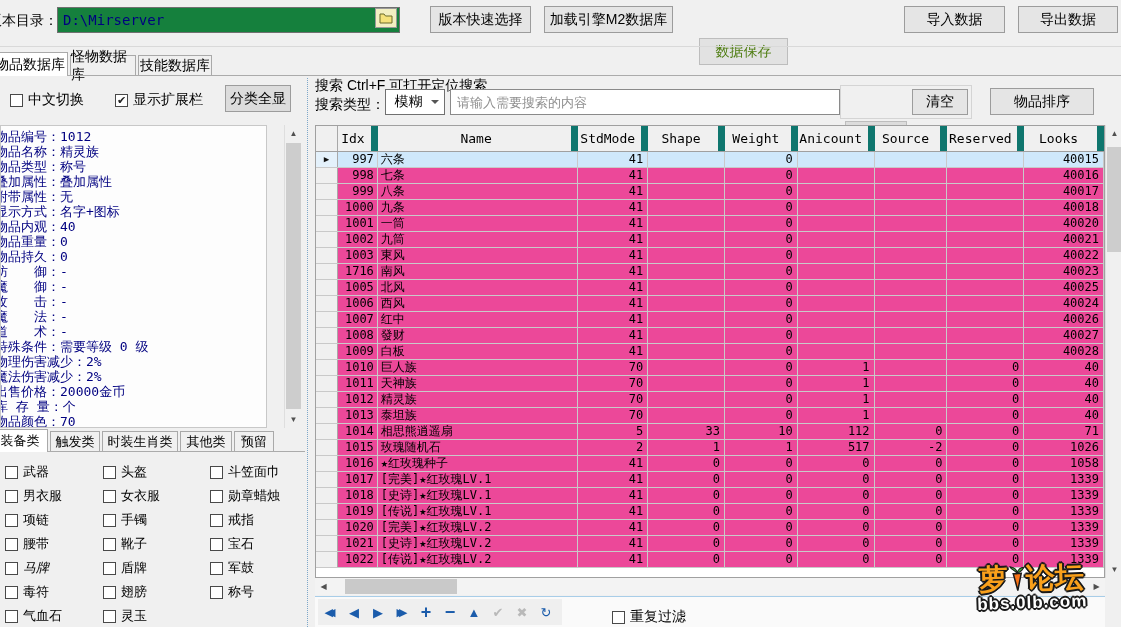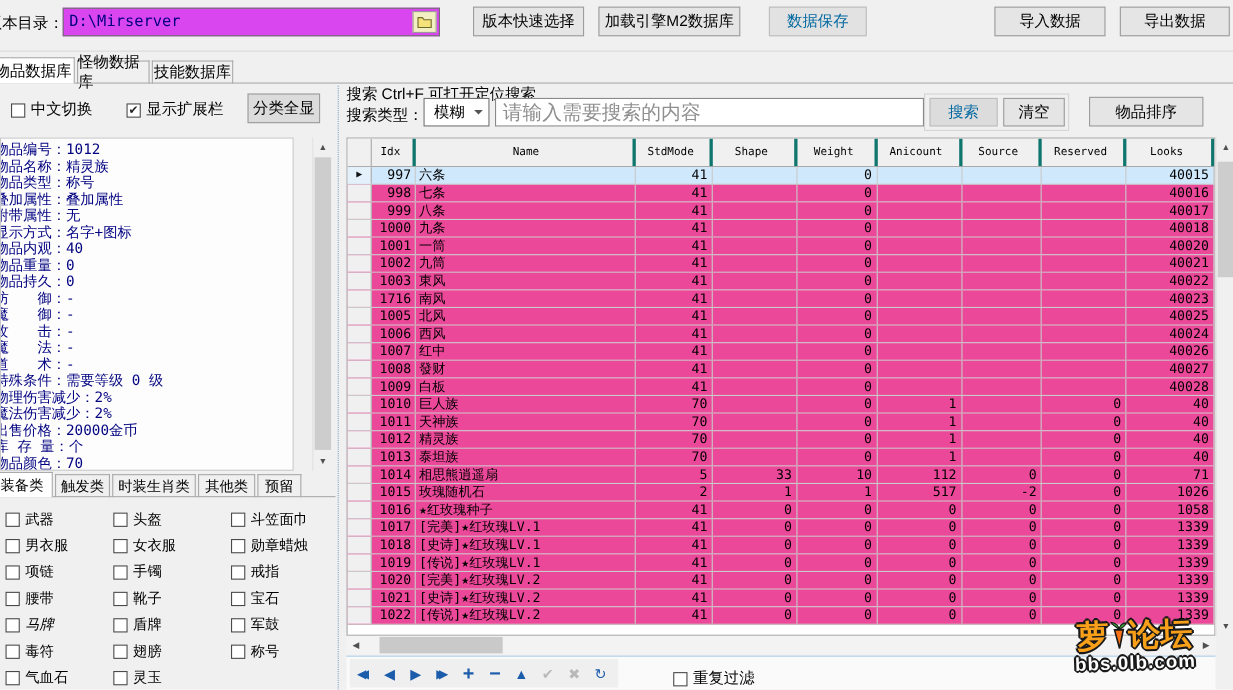--- a/index.html
+++ b/index.html
@@ -1,57 +1,57 @@
 <!DOCTYPE html>
 <html><head>
 <meta charset="utf-8">
 <style>
   * { box-sizing: border-box; margin: 0; padding: 0; }
   html,body { width:1121px; height:627px; overflow:hidden; }
   body { position:relative; background:#f0f0f0; font-family:"Liberation Sans",sans-serif; font-size:13px; color:#000; }
   .abs { position:absolute; }
   .btn { position:absolute; height:27px; background:#e5e5e5; border:1px solid #9c9c9c; display:flex; align-items:center; justify-content:center; font-size:14px; cursor:pointer; }
-  .btn.disabled { color:#0369a1; border-color:#bdbdbd; background:#e2e2e2; }
+  .btn.disabled { color:#4d7c0f; border-color:#bdbdbd; background:#e2e2e2;margin-top:32px; }
   .sep { position:absolute; border-top:1px solid #d9d9d9; }
   
-  .dir-input { position:absolute; left:57px; top:7px; width:343px; height:26px; background:#d946ef; border:1px solid #707070; display:flex; align-items:center; }
+  .dir-input { position:absolute; left:57px; top:7px; width:343px; height:26px; background:#15803d; border:1px solid #707070; display:flex; }
   .dir-input input { flex:1; border:none; outline:none; font-family:"DejaVu Sans Mono",monospace; font-size:14px; color:#000080; padding-left:5px; background:transparent; }
   .folder-btn { width:22px; height:20px; margin-right:2px; background:#f2efc2; border:1px solid #999; display:flex; align-items:center; justify-content:center; cursor:pointer; }
   
   .tab { position:absolute; top:55px; height:21px; background:#f0f0f0; border:1px solid #a9a9a9; border-bottom:none; display:flex; align-items:center; justify-content:center; font-size:14px; cursor:pointer; }
   .tab.active { top:52px; height:24px; background:#fff; z-index:2; }
   .tabline { position:absolute; left:0; top:75px; width:1121px; border-top:1px solid #ababab; }
   
   .cbrow { position:absolute; display:flex; align-items:center; cursor:pointer; font-size:14px; }
   .cb { width:13px; height:13px; background:#fff; border:1px solid #494949; margin-right:5px; display:flex; align-items:center; justify-content:center; font-size:11px; color:#222; flex:none; }
   
   .search-hint { position:absolute; left:315px; top:77px; font-size:14px; }
   .stype-label { position:absolute; left:315px; top:96px; font-size:14px; }
   .select { position:absolute; left:385px; top:89px; width:60px; height:26px; background:#fff; border:1px solid #707070; display:flex; align-items:center; cursor:pointer; font-size:14px; }
   .select .val { flex:1; text-align:center; }
   .select .arr { width:0; height:0; border:4px solid transparent; border-top-color:#555; margin:4px 5px 0 0; }
-  .search-input { position:absolute; left:450px; top:89px; width:390px; height:26px; border:1px solid #8a8a8a; background:#fff; font-size:18px; padding-left:6px; outline:none; }
+  .search-input { position:absolute; left:450px; top:89px; width:390px; height:26px; border:1px solid #8a8a8a; background:#fff; font-size:13px; padding-left:6px; outline:none; }
   .search-input::placeholder { color:#8f8f8f; }
   .group-border { position:absolute; left:840px; top:85px; width:132px; height:34px; border:1px solid #d4d4d4; }
   
   .detail { position:absolute; left:0; top:125px; width:267px; height:303px; background:#fdfdfd; border:1px solid #c8c8c8; overflow:hidden; }
   .detail-lines { margin:3px 0 0 -6px; font-family:"DejaVu Sans Mono",monospace; font-size:13px; line-height:15px; color:#000080; white-space:pre; }
   
   .vsb { position:absolute; width:17px; background:#f0f0f0; border-left:1px solid #dedede; }
   .vsb .sb-btn { position:absolute; left:0; width:17px; height:17px; background:#f0f0f0; color:#505050; font-size:8px; display:flex; align-items:center; justify-content:center; cursor:pointer; }
   .vsb .thumb { position:absolute; left:1px; width:15px; background:#cdcdcd; cursor:pointer; }
   .hsb { position:absolute; height:17px; background:#f3f3f3; }
   .hsb .sb-btn { position:absolute; top:0; width:17px; height:17px; color:#505050; font-size:8px; display:flex; align-items:center; justify-content:center; cursor:pointer; }
   .hsb .thumb { position:absolute; top:1px; height:15px; background:#c9c9c9; cursor:pointer; }
   
   .splitter { position:absolute; left:307px; top:78px; height:549px; border-left:1px dotted #7da7c9; }
   
   .table { position:absolute; left:315px; top:125px; width:790px; height:453px; background:#fff; border:1px solid #a0a0a0; overflow:hidden; }
   .thead { display:flex; height:26px; background:#f0f0f0; border-bottom:1px solid #a0a0a0; }
-  .hc { border-right:3px solid #0f766e; display:flex; align-items:center; justify-content:center; font-family:"DejaVu Sans Mono",monospace; font-size:10px; }
+  .hc { border-right:7px solid #0f766e; display:flex; align-items:center; justify-content:center; font-family:"DejaVu Sans Mono",monospace; font-size:13px; }
   .trow { display:flex; height:16px; border-bottom:1px solid #c9c9c9; background:#ec4899; }
   .trow.selected { background:#cfe8fb; }
   .tc { border-right:1px solid #c9c9c9; font-family:"DejaVu Sans Mono",monospace; font-size:12px; line-height:15px; white-space:nowrap; overflow:hidden; }
   .sel { width:22px; background:#f0f0f0; border-right:1px solid #a8a8a8; font-size:9px; text-align:center; line-height:15px; color:#111; }
   .trow.selected .sel { background:#e4f1fb; }
   .c0{width:40px;text-align:right;padding-right:3px}
   .c1{width:201px;padding-left:3px}
   .c2{width:70px;text-align:right;padding-right:4px}
   .c3{width:77px;text-align:right;padding-right:4px}
   .c4{width:73px;text-align:right;padding-right:4px}

